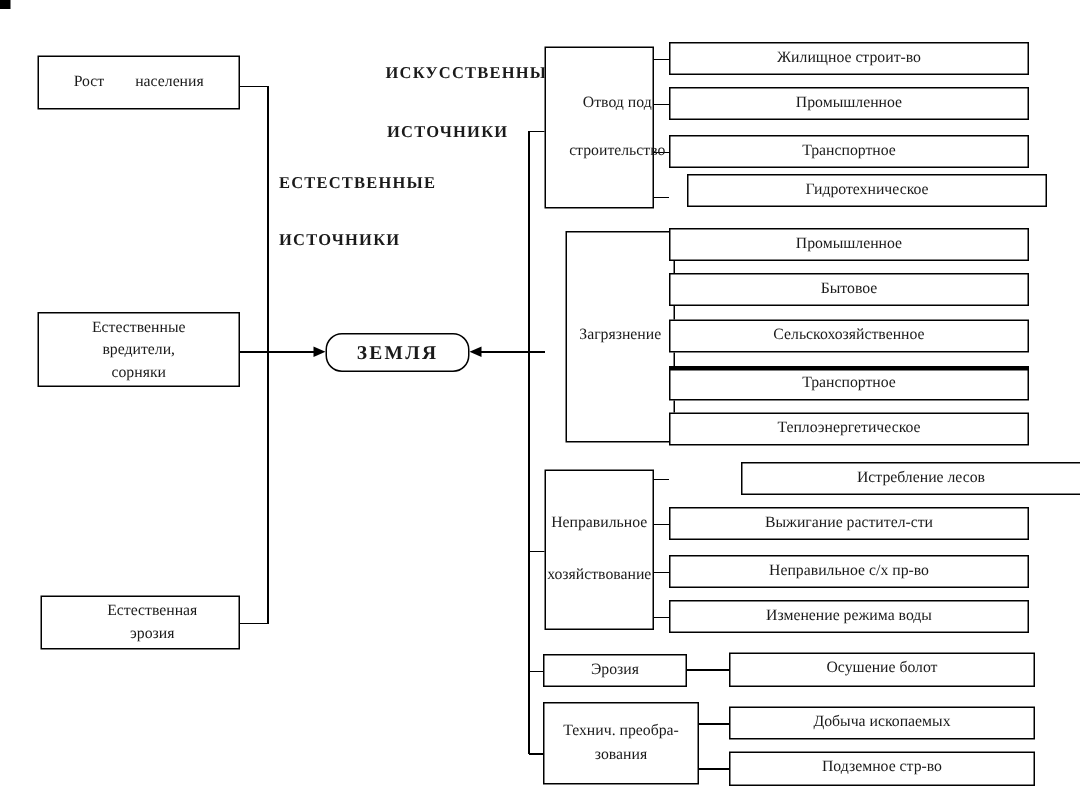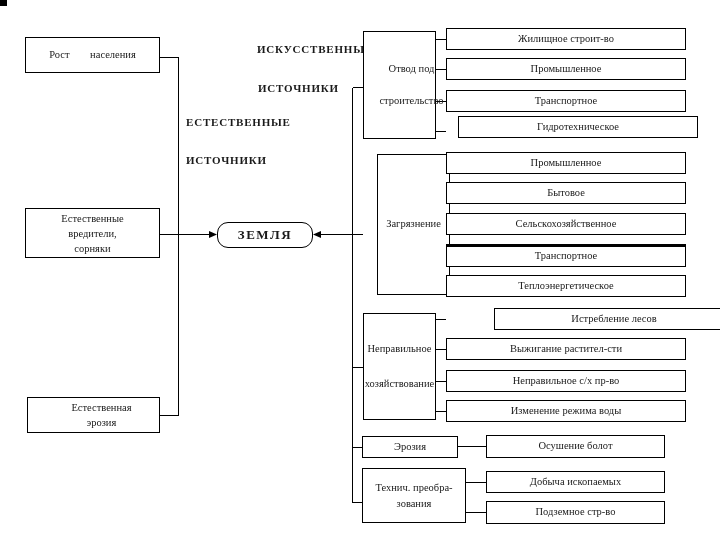--- a/index.html
+++ b/index.html
@@ -33,21 +33,21 @@
   #label-nat-1 { left:186px; top:116px; }
   #label-nat-2 { left:186px; top:154px; }
   
   #box-otvod    { left:363px; top:31px;  width:73px; height:108px; row-gap:17px;padding-left:24px; }
   #box-zagr     { left:377px; top:154px; width:73px; height:141px; }
   #box-neprav   { left:363px; top:313px; width:73px; height:107px; row-gap:20px; }
   #box-eroz-mid { left:362px; top:436px; width:96px; height:22px; }
   #box-tehnich  { left:362px; top:468px; width:104px; height:55px; line-height:16px; }
   
   .leaf  { left:446px; width:240px; height:22px; }
-  .leaf2 { left:486px; width:179px; height:22px; }
+  .leaf2 { left:486px; width:204px; height:22px; }
   #r-a0 { top:28px; }  #r-a1 { top:58px; }  #r-a2 { top:90px; }  #r-a3 { top:116px;margin-left:12px; }
   #r-b0 { top:152px; } #r-b1 { top:182px; } #r-b2 { top:213px; }
   #r-b3 { top:244px; height:23px; border-top:3px solid #000; }
   #r-b4 { top:275px; }
   #r-c0 { top:308px;margin-left:48px; } #r-c1 { top:338px;text-align:center; } #r-c2 { top:370px; } #r-c3 { top:400px; }
   #r-d0 { top:435px; height:23px; }
   #r-e0 { top:471px; } #r-e1 { top:501px; height:23px; }
   #corner-artifact { position:absolute; left:0; top:0; width:7px; height:6px; background:#000; }
 </style>
 </head>

